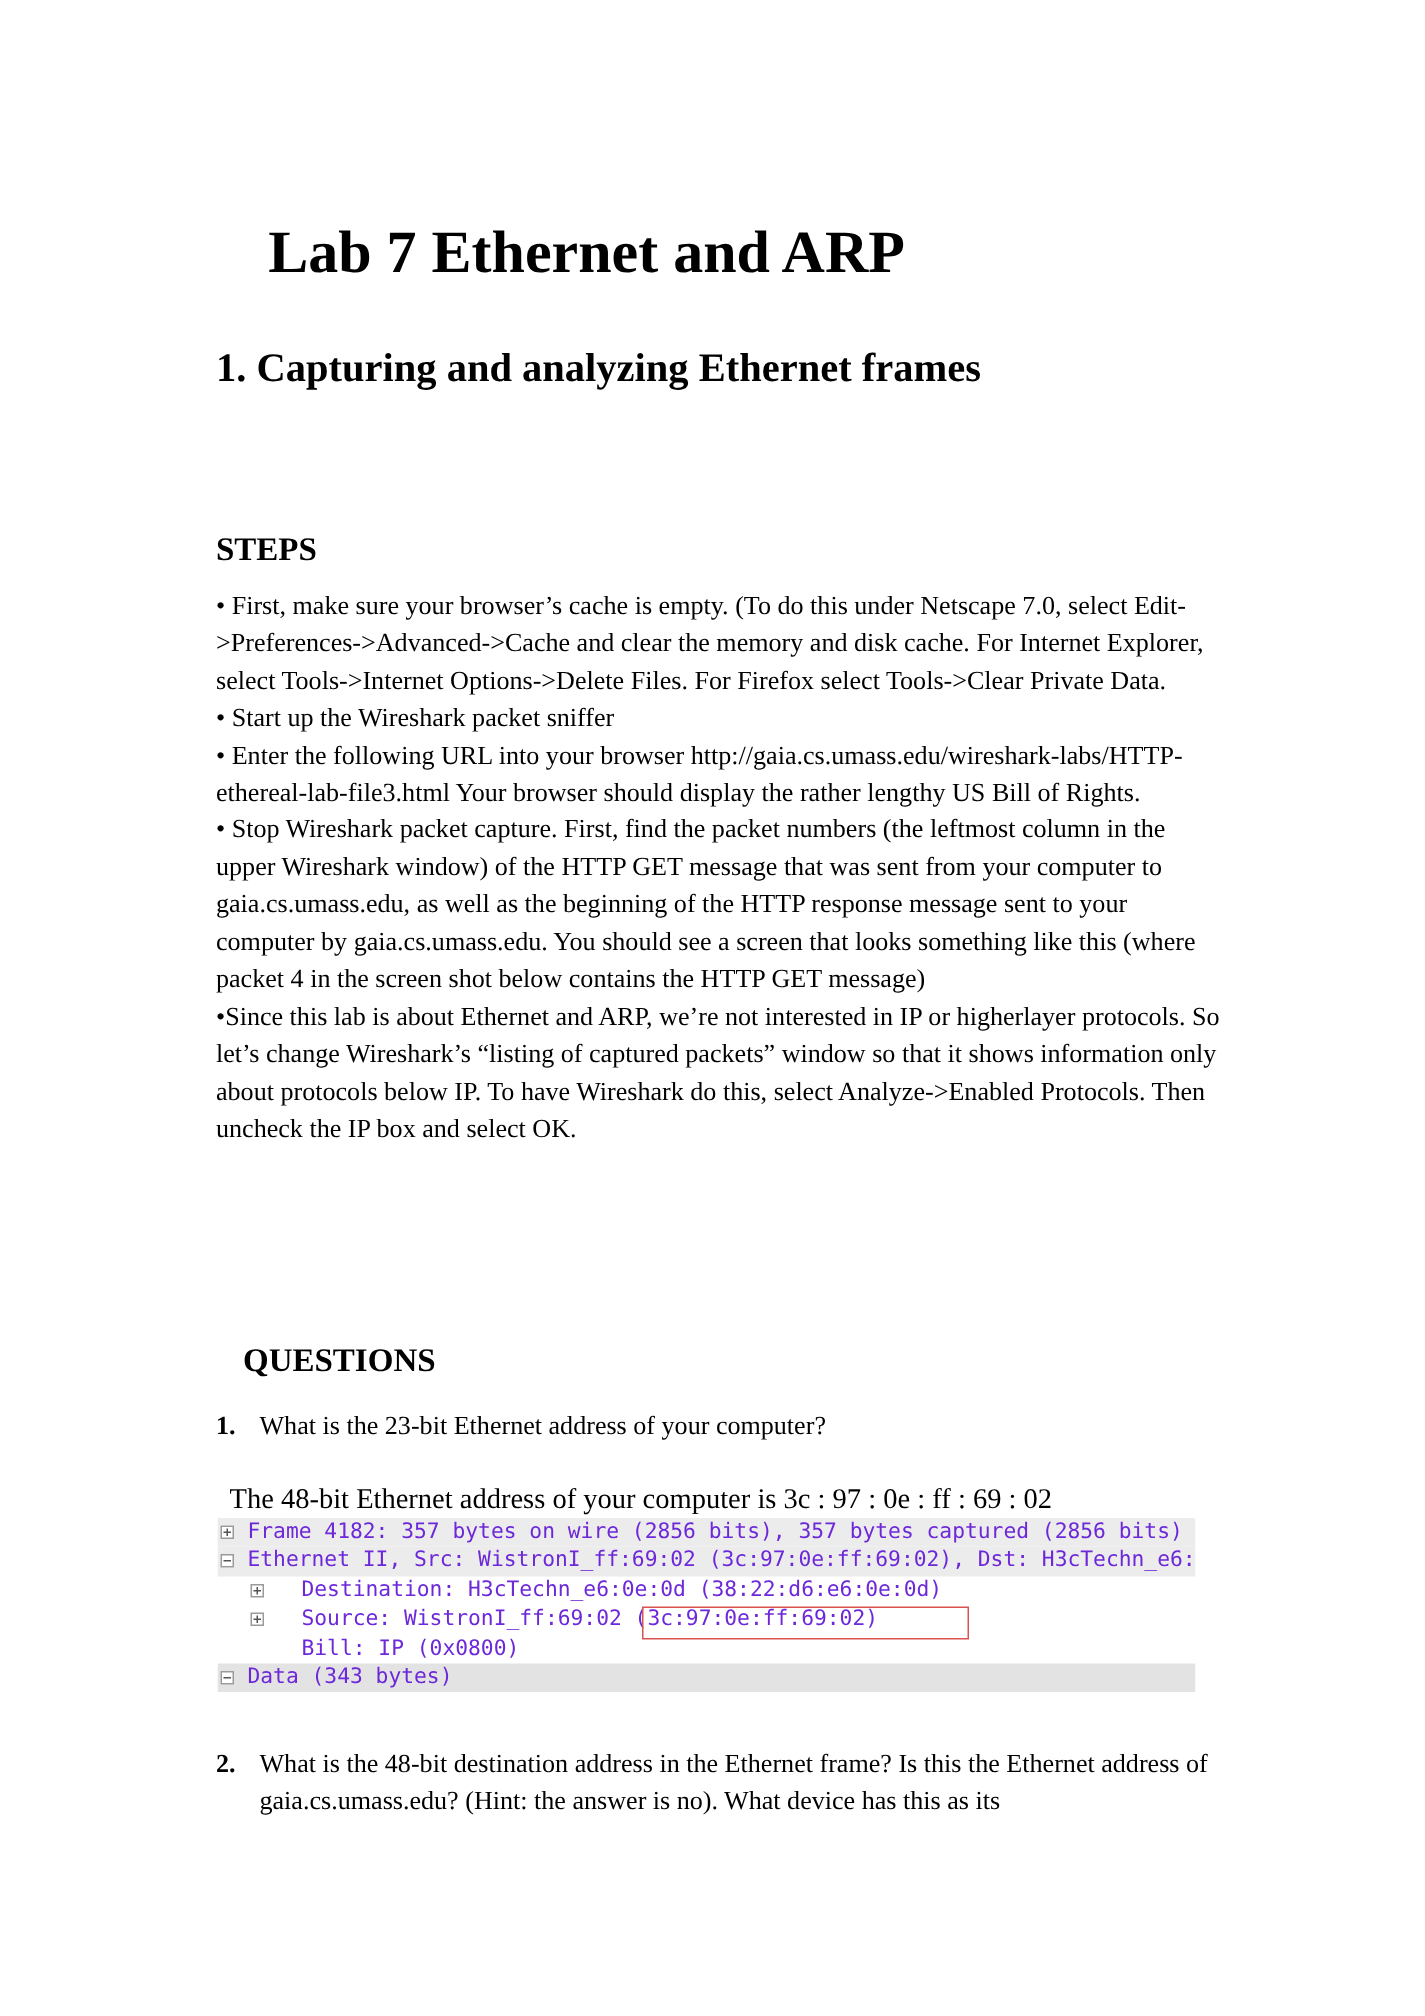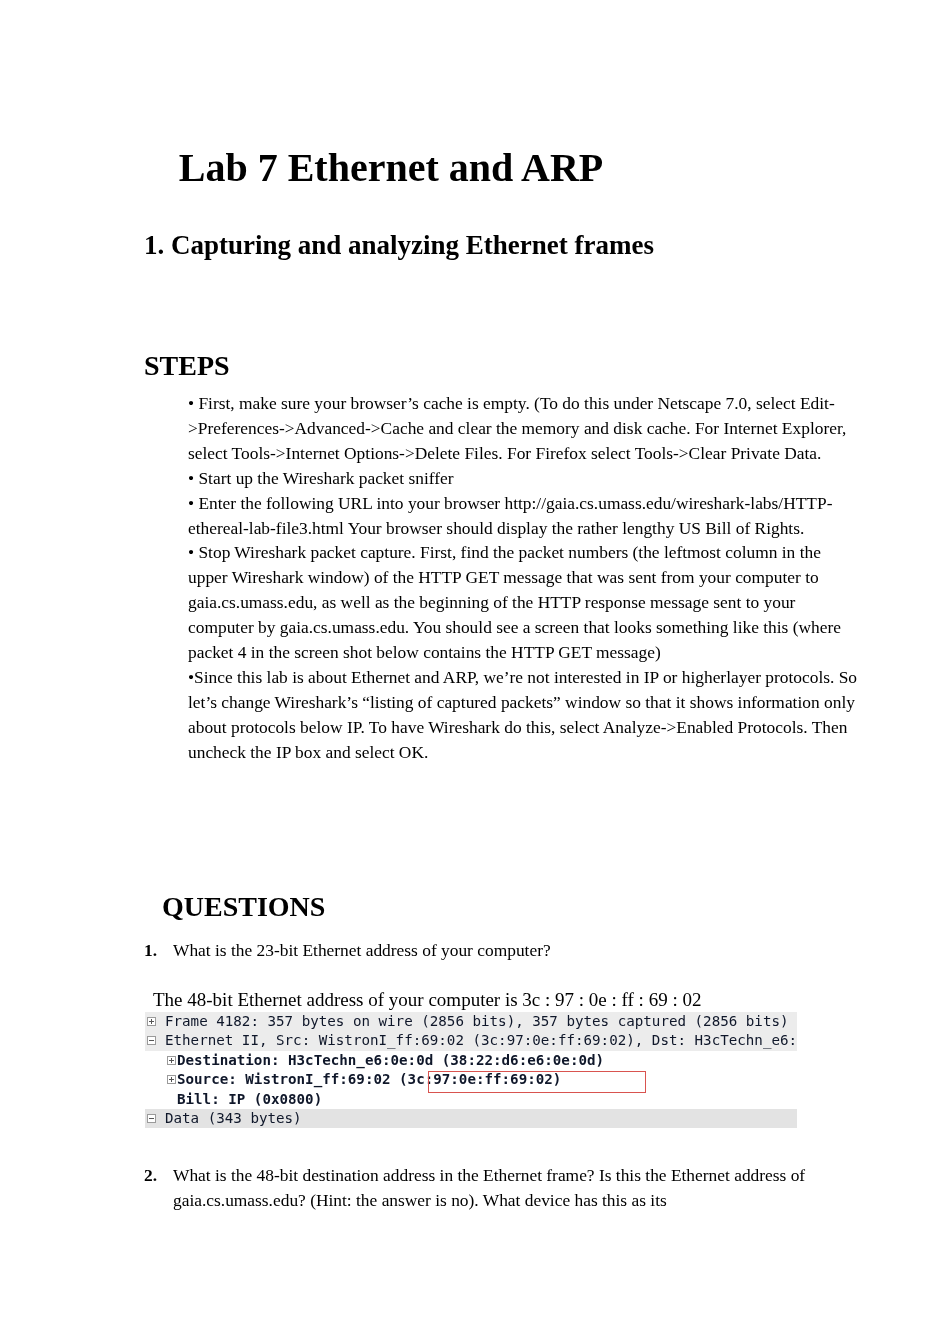--- a/index.html
+++ b/index.html
@@ -9,21 +9,21 @@
   .title {
     position: absolute; left: 0; width: 782px; top: 144px;
     text-align: center; font-weight: bold; font-size: 40px; line-height: 48px;
     letter-spacing: 0px;
   }
   .h2 {
     position: absolute; left: 144px; top: 228px;
     font-weight: bold; font-size: 27px; line-height: 34px;
   }
   .h3 {
-    position: absolute; left: 144px; font-weight: bold; font-size: 28px; line-height: 28px; text-align: center;
+    position: absolute; left: 144px; font-weight: bold; font-size: 22px; line-height: 28px; text-align: center;
   }
   .body-block {
     position: absolute; left: 144px; width: 670px;
     font-size: 17.4px; line-height: 24.9px;
   }
   .body-block p { margin: 0; }
   .q {
     position: absolute; left: 144px; width: 670px;
     font-size: 17.4px; line-height: 24.9px;
   }
@@ -31,59 +31,59 @@
   .q .text { margin-left: 29px; display: block; }
   .answer {
     position: absolute; left: 153px; top: 988px;
     font-size: 19px; line-height: 24px;
   }
   
   .ws {
     position: absolute; left: 145px; top: 1012px; width: 652px; height: 117px;
     overflow: hidden;
     font-family: "DejaVu Sans Mono", "Liberation Mono", monospace;
-    font-size: 14.2px; color: #0f172a;
+    font-size: 14.2px; color: #6d28d9;
   }
   .ws-row {
     position: relative; height: 19.4px; line-height: 19.4px; white-space: nowrap;
   }
   .ws-row.hl { background: #ececec; }
   .ws-row.hl2 { background: #e3e3e3; }
   .ws-row .tog {
     position: absolute; top: 5px; width: 9px; height: 9px;
     border: 1px solid #9a9a9a; background: #fff; box-sizing: border-box;
   }
   .ws-row .tog::before {
     content: ""; position: absolute; left: 1px; top: 3px; width: 5px; height: 1px; background: #555;
   }
   .ws-row .tog.plus::after {
     content: ""; position: absolute; left: 3px; top: 1px; width: 1px; height: 5px; background: #555;
   }
   .ws-row .lbl { position: absolute; top: 0; }
   .ws-row .lbl.l0 { left: 20px; }
-  .ws-row .lbl.l1 { left: 32px; font-weight: bold; }
+  .ws-row .lbl.l1 { left: 56px; }
   .ws-row .tog.l0 { left: 2px; }
   .ws-row .tog.l1 { left: 22px; }
   .redbox {
     position: absolute; left: 283px; top: 59px; width: 218px; height: 22px;
     border: 1px solid #d9534f; box-sizing: border-box;
   }
 </style>
 </head>
 <body>
 
 <div class="page serif">
 
   <h1 class="title serif" style="margin:0;">Lab 7  Ethernet and ARP</h1>
 
   <h2 class="h2 serif" style="margin:0;">1. Capturing and analyzing Ethernet frames</h2>
 
   <h3 class="h3 serif" style="margin:0; top:352px;">STEPS</h3>
 
-  <div class="body-block serif" style="top:391px;margin-left:44px;">
+  <div class="body-block serif" style="top:391px;">
     <p>• First, make sure your browser’s cache is empty. (To do this under Netscape 7.0, select Edit-&gt;Preferences-&gt;Advanced-&gt;Cache and clear the memory and disk cache. For Internet Explorer, select Tools-&gt;Internet Options-&gt;Delete Files. For Firefox select Tools-&gt;Clear Private Data.</p>
     <p>• Start up the Wireshark packet sniffer</p>
     <p>• Enter the following URL into your browser http://gaia.cs.umass.edu/wireshark-labs/HTTP-ethereal-lab-file3.html Your browser should display the rather lengthy US Bill of Rights.</p>
     <p>• Stop Wireshark packet capture. First, find the packet numbers (the leftmost column in the upper Wireshark window) of the HTTP GET message that was sent from your computer to gaia.cs.umass.edu, as well as the beginning of the HTTP response message sent to your computer by gaia.cs.umass.edu. You should see a screen that looks something like this (where packet 4 in the screen shot below contains the HTTP GET message)</p>
     <p>•Since this lab is about Ethernet and ARP, we’re not interested in IP or higherlayer protocols. So let’s change Wireshark’s “listing of captured packets” window so that it shows information only about protocols below IP. To have Wireshark do this, select Analyze-&gt;Enabled Protocols. Then uncheck the IP box and select OK.</p>
   </div>
 
   <h3 class="h3 serif" style="margin:18px; top:875px;">QUESTIONS</h3>
 
   <div class="q serif" style="top:938px;">

